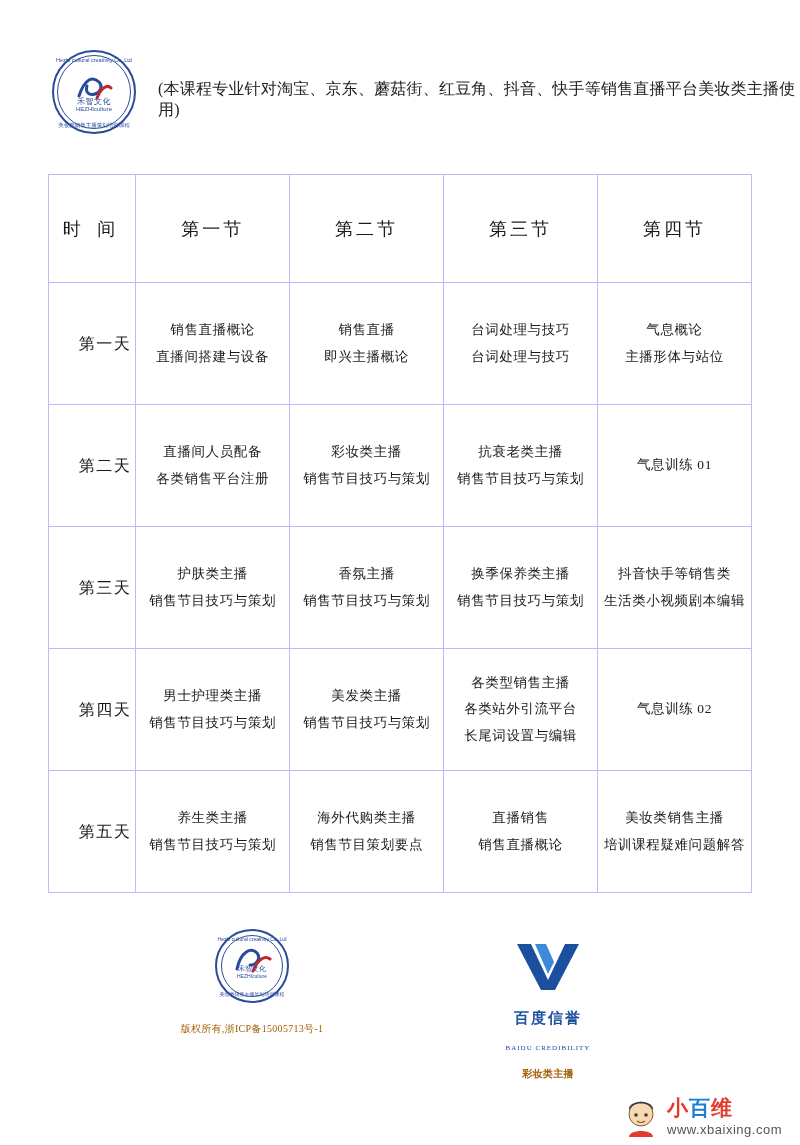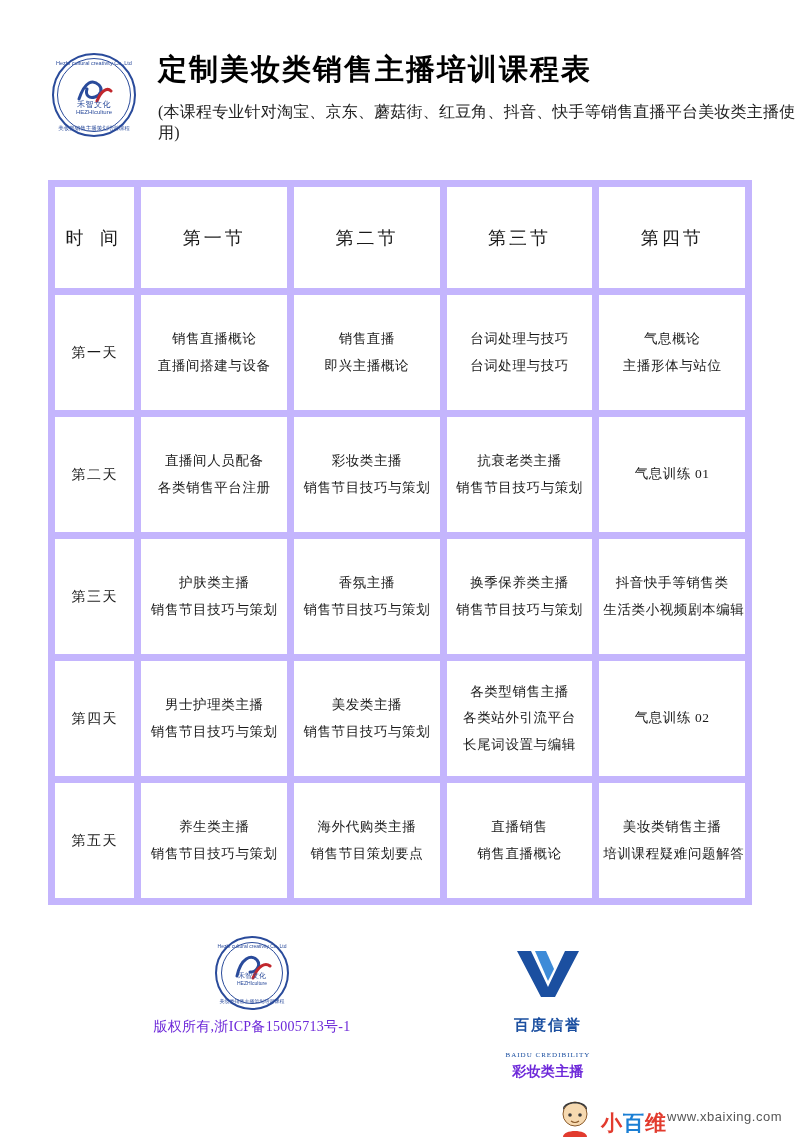--- a/index.html
+++ b/index.html
@@ -102,21 +102,21 @@
   .table-wrap {
     margin: 36px 48px 0 48px;
   }
   table.schedule {
     width: 100%;
     border-collapse: collapse;
     table-layout: fixed;
   }
   table.schedule th,
   table.schedule td {
-    border: 7px solid #c4b5fd;
+    border: 1px solid #c4b5fd;
     text-align: center;
     vertical-align: middle;
     padding: 6px 4px;
   }
   table.schedule thead th {
     height: 108px;
     font-size: 18px;
     font-weight: normal;
     letter-spacing: 3px;
   }
@@ -125,22 +125,23 @@
   }
   .col-time { width: 12.4%; }
   .col-p { width: 21.9%; }
   table.schedule tbody td {
     height: 122px;
     font-size: 13.5px;
     line-height: 1.95;
     letter-spacing: .6px;
   }
   table.schedule tbody td.day {
-    font-size: 14px;
+    font-size: 16px;
     letter-spacing: 1.5px;
+    text-align: right;
   }
   .cell-line { display: block; white-space: nowrap; }
 
   
   .footer {
     position: absolute;
     left: 0;
     right: 0;
     bottom: 64px;
     display: flex;
@@ -153,23 +154,23 @@
     width: 200px;
     text-align: center;
   }
   .badge-art {
     height: 82px;
     display: flex;
     align-items: center;
     justify-content: center;
   }
   .badge-text {
-    font-size: 14px;
-    color: #6d28d9;
-    margin-top: 4px;
+    font-size: 10px;
+    color: #a16207;
+    margin-top: 15px;
     letter-spacing: .3px;
   }
   .badge-text.bold { font-weight: bold; }
 
   
   .seal {
     width: 74px; height: 74px;
     position: relative;
   }
   .seal .ring { position: absolute; inset: 0; border: 2px solid #2a4b9b; border-radius: 50%; }
@@ -206,21 +207,21 @@
     display: flex;
     align-items: flex-end;
     gap: 6px;
   }
   .wm-char {
     width: 40px; height: 40px;
     position: relative;
   }
   .wm-text {
     display: flex;
-    flex-direction: row;
+    flex-direction: column;
     align-items: flex-start;
   }
   .wm-main {
     font-size: 21px;
     font-weight: bold;
     color: #e23b2e;
     letter-spacing: 1px;
     font-family: "Liberation Sans", sans-serif;
   }
   .wm-main .mid { color: #1b7fd4; }
@@ -241,21 +242,20 @@
     <div class="logo-arc-top">Hezhi cultural creativity Co.,Ltd</div>
     <svg class="logo-mark" viewBox="0 0 38 26">
       <path d="M4 22 C10 4, 18 2, 24 8 C28 12, 26 18, 20 20 C14 22, 10 18, 12 12" fill="none" stroke="#2a4b9b" stroke-width="3" stroke-linecap="round"></path>
       <path d="M22 24 C26 14, 32 10, 36 14" fill="none" stroke="#c1272d" stroke-width="3" stroke-linecap="round"></path>
     </svg>
     <div class="logo-cn">禾智文化</div>
     <div class="logo-en">HEZHIculture</div>
     <div class="logo-arc-bottom">美妆类销售主播策划培训课程</div>
   </div>
   <div class="title-block">
-    <div class="doc-title">定制美妆类销售主播培训课程表</div>
     <div class="doc-subtitle">(本课程专业针对淘宝、京东、蘑菇街、红豆角、抖音、快手等销售直播平台美妆类主播使用)</div>
   </div>
 </div>
 
 <div class="table-wrap">
   <table class="schedule">
     <thead>
       <tr>
         <th class="col-time">时 间</th>
         <th class="col-p">第一节</th>

